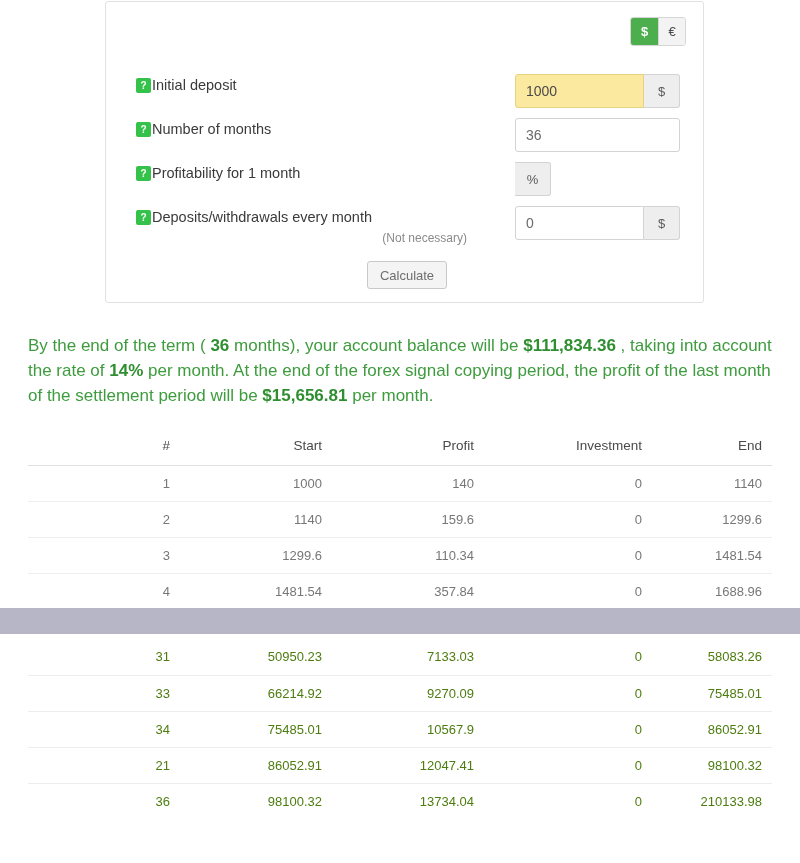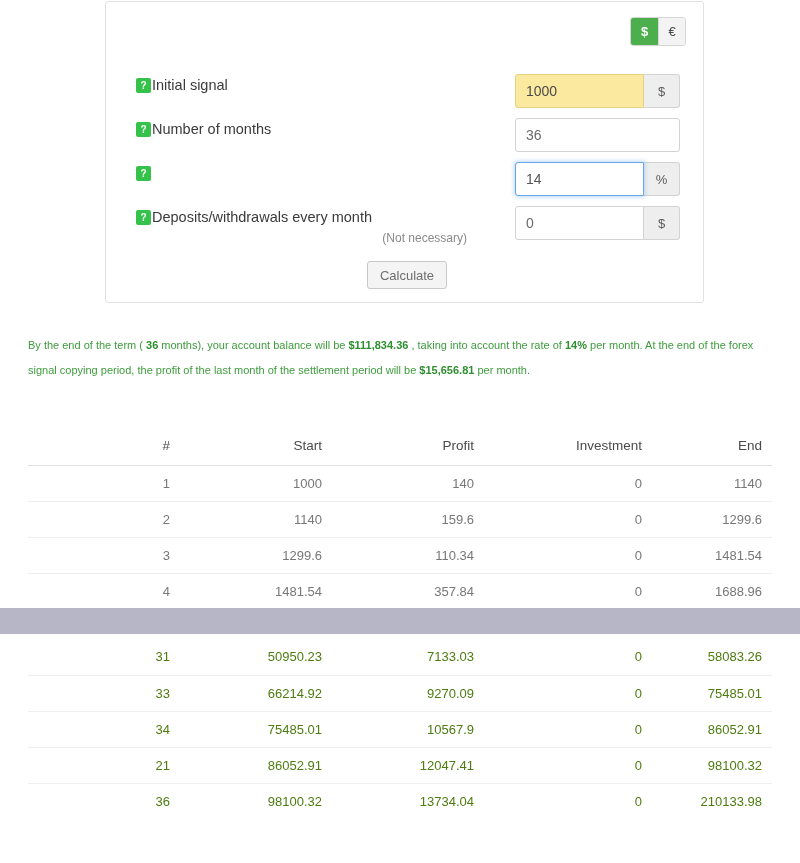--- a/index.html
+++ b/index.html
@@ -176,21 +176,21 @@
     font-family: "Liberation Sans", sans-serif;
     padding: 0;
   }
 
   
   .result-text {
     position: absolute;
     left: 28px;
     top: 333px;
     width: 752px;
-    font-size: 11px;
+    font-size: 17px;
     line-height: 25px;
     color: #3e9c3e;
   }
   .result-text b { font-weight: bold; color: #2f8f30; }
 
   
   .calc-table {
     position: absolute;
     left: 28px;
     top: 430px;
@@ -252,44 +252,44 @@
 <div class="calc-card">
 
   <div class="currency-toggle">
     <button class="cur-btn active">$</button>
     <button class="cur-btn">€</button>
   </div>
 
   <div class="form-row row-1">
     <div class="row-label">
       <span class="help-badge">?</span>
-      <span class="label-text">Initial signal</span>
+      <span class="label-text">Initial deposit</span>
     </div>
     <div class="input-group">
       <input class="field autofill" type="text" value="1000" style="">
       <span class="addon">$</span>
     </div>
   </div>
 
   <div class="form-row row-2">
     <div class="row-label">
       <span class="help-badge">?</span>
       <span class="label-text">Number of months</span>
     </div>
     <div class="input-group">
       <input class="field full" type="text" value="36" style="">
     </div>
   </div>
 
   <div class="form-row row-3">
     <div class="row-label">
       <span class="help-badge">?</span>
+      <span class="label-text">Profitability for 1 month</span>
     </div>
     <div class="input-group">
-      <input class="field focused" type="text" autofocus="" value="14" style="">
       <span class="addon">%</span>
     </div>
   </div>
 
   <div class="form-row row-4">
     <div class="row-label">
       <span class="help-badge">?</span>
       <span class="label-text">Deposits/withdrawals every month</span>
     </div>
     <div class="sub-label">(Not necessary)</div>

